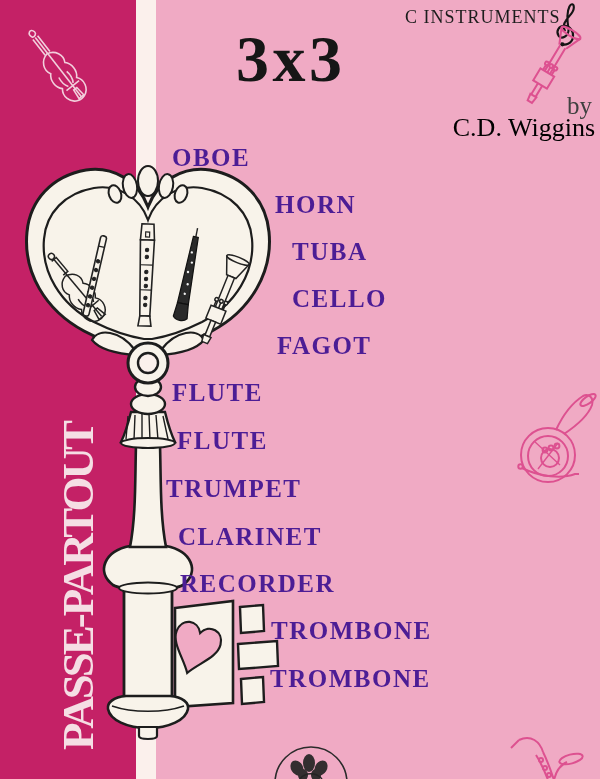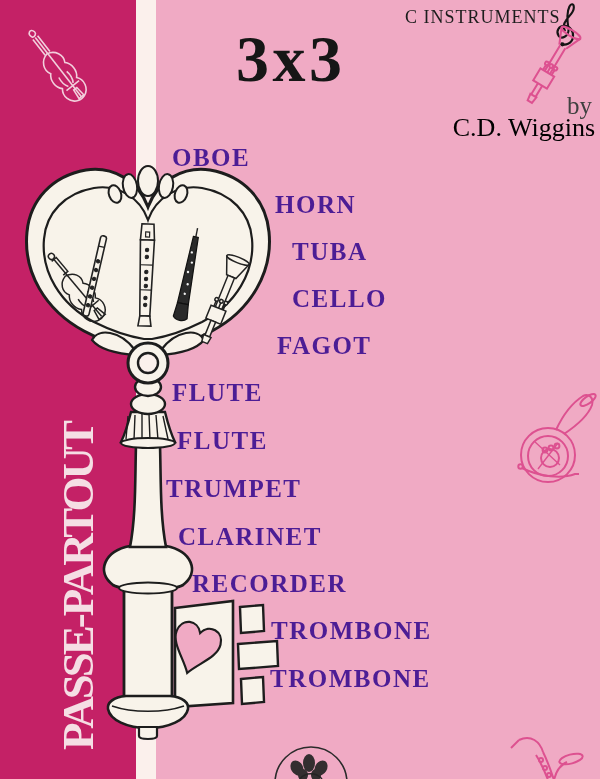--- a/index.html
+++ b/index.html
@@ -234,17 +234,17 @@
 
   <span class="lbl" style="left:172px;top:145px">OBOE</span>
   <span class="lbl" style="left:275px;top:192px">HORN</span>
   <span class="lbl" style="left:292px;top:239px">TUBA</span>
   <span class="lbl" style="left:292px;top:286px">CELLO</span>
   <span class="lbl" style="left:277px;top:333px">FAGOT</span>
   <span class="lbl" style="left:172px;top:380px">FLUTE</span>
   <span class="lbl" style="left:177px;top:428px">FLUTE</span>
   <span class="lbl" style="left:178px;top:524px">CLARINET</span>
   <span class="lbl" style="left:166px;top:476px">TRUMPET</span>
-  <span class="lbl" style="left:192px;top:571px">RECORDER</span>
+  <span class="lbl" style="left:180px;top:571px">RECORDER</span>
   <span class="lbl" style="left:271px;top:618px">TROMBONE</span>
   <span class="lbl" style="left:270px;top:666px">TROMBONE</span>
 
 </div>
 
 </body></html>

